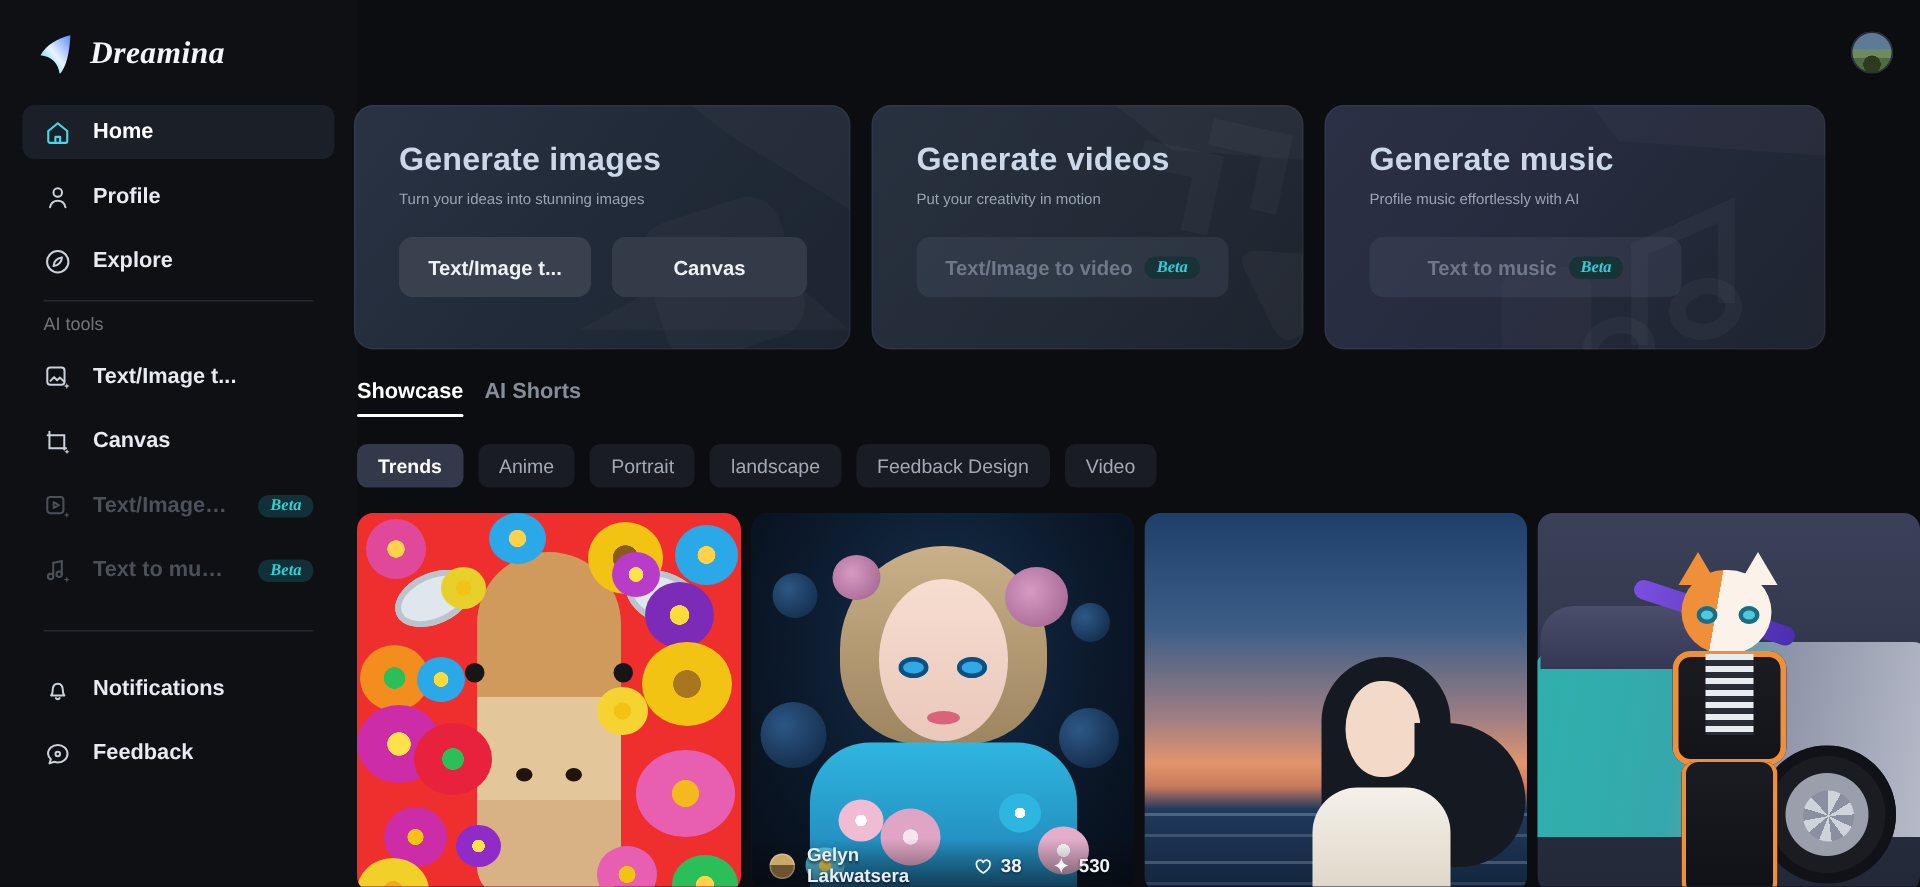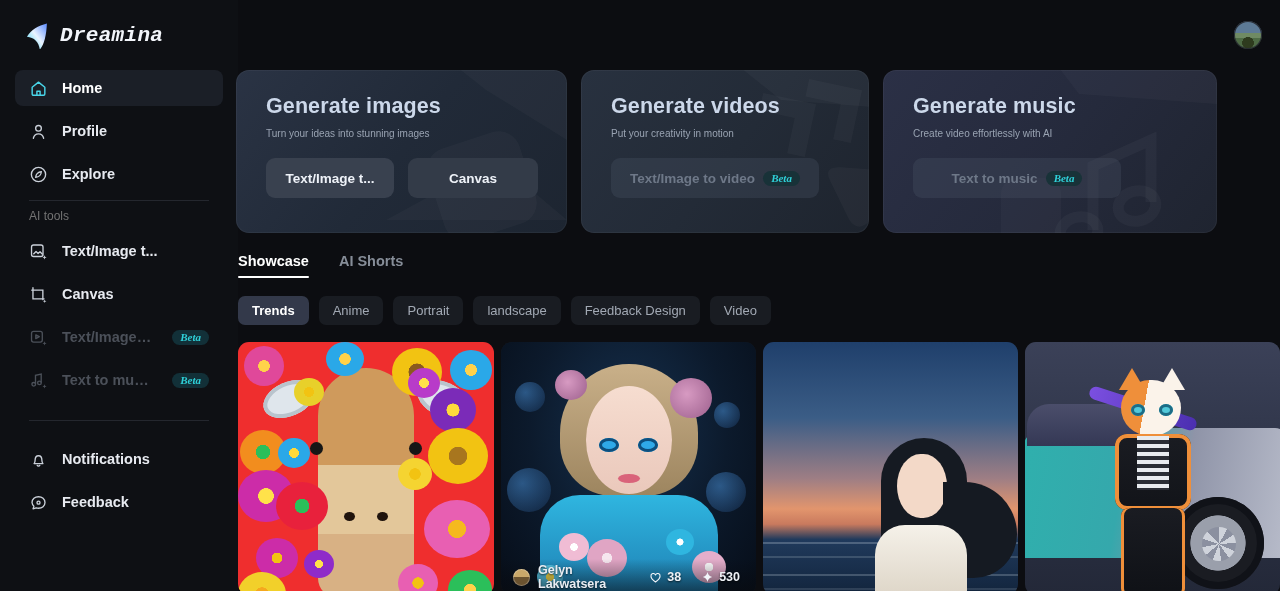--- a/index.html
+++ b/index.html
@@ -18,21 +18,21 @@
     flex: 0 0 238px;
     position: relative;
     padding: 0 15px;
   }
   .brand {
     height: 70px; display: flex; align-items: center; gap: 9px;
     padding-left: 8px;
   }
   .brand-logo { width: 28px; height: 28px; display:block; }
   .brand-name {
-    font-family: Liberation Mono, monospace;
+    font-family: Liberation Serif, serif;
     font-style: italic; font-weight: bold;
     font-size: 21px; color: #f2f5fa; letter-spacing: .3px;
   }
   .nav-item {
     display: flex; align-items: center; gap: 14px;
     height: 36px; border-radius: 8px; padding: 0 14px;
     color: #e7eaf0; font-size: 14.5px; font-weight: bold;
     margin-bottom: 7px; cursor: pointer;
     position: relative;
   }
@@ -95,21 +95,21 @@
   .hero-btn.wide { width: 128px; }
   .hero-btn.canvas { width: 130px; background:#333b48; }
   .hero-btn.disabled {
     background: rgba(80,90,106,.28); color:#6e7888; width: 208px; cursor:default;
     justify-content:center; gap:0;
   }
   .hero-btn.disabled.music { width: 208px; }
   .hero-btn .beta { margin-left: 8px; background:#183238; color:#2fd0d8; }
 
   
-  .tabs { display:flex; gap: 30px; padding: 20px 0 0 0; }
+  .tabs { display:flex; gap: 14px; padding: 20px 0 0 0; }
   .tab { position:relative; font-size: 14.5px; padding-bottom: 9px; cursor:pointer; color:#868d98; font-weight:bold;}
   .tab.active { color:#ffffff; }
   .tab.active::after {
     content:""; position:absolute; left:0; right:0; bottom:0; height:2.5px;
     background:#ffffff; border-radius:2px;
   }
 
   
   .chips { display:flex; gap: 10px; padding: 18px 0 0 0; }
   .chip {
@@ -385,21 +385,21 @@
               <ellipse cx="196" cy="162" rx="19" ry="15" transform="rotate(-14 196 162)"></ellipse>
               <ellipse cx="254" cy="136" rx="19" ry="15" transform="rotate(-14 254 136)"></ellipse>
             </g>
             <g fill="rgba(255,255,255,.028)">
               <path d="M170 -10 L334 -10 L334 34 L196 24 Z"></path>
               <rect x="118" y="108" width="60" height="72" rx="16"></rect>
             </g>
           </svg>
         </div>
         <h2>Generate music</h2>
-        <p>Create video effortlessly with AI</p>
+        <p>Profile music effortlessly with AI</p>
         <div class="hero-btns">
           <div class="hero-btn disabled music">
             <span>Text to music</span>
             <span class="beta">Beta</span>
           </div>
         </div>
       </div>
     </section>
 
     <nav class="tabs">

